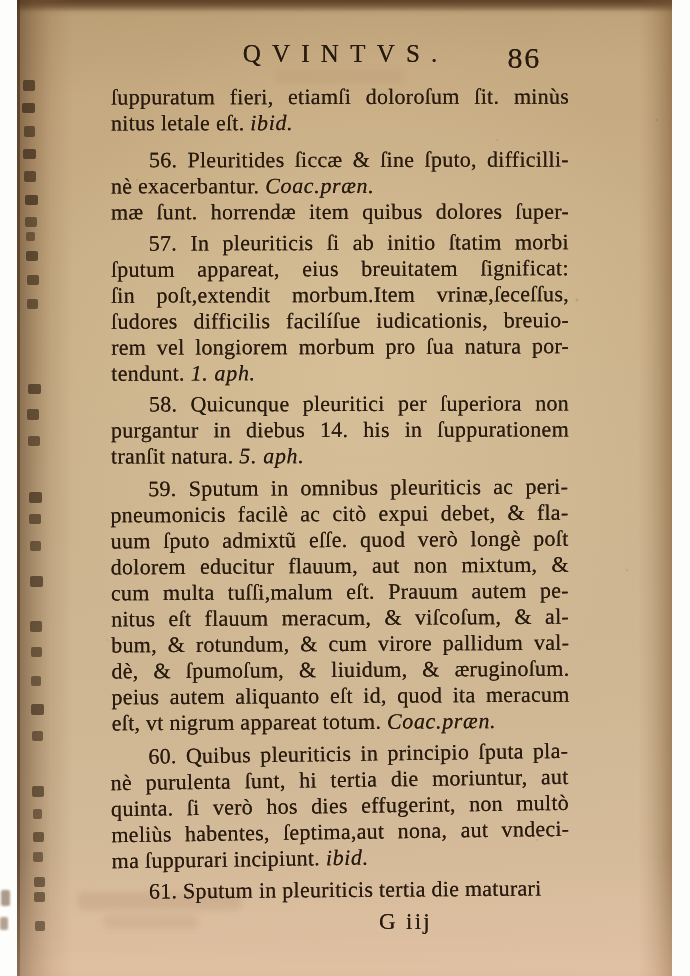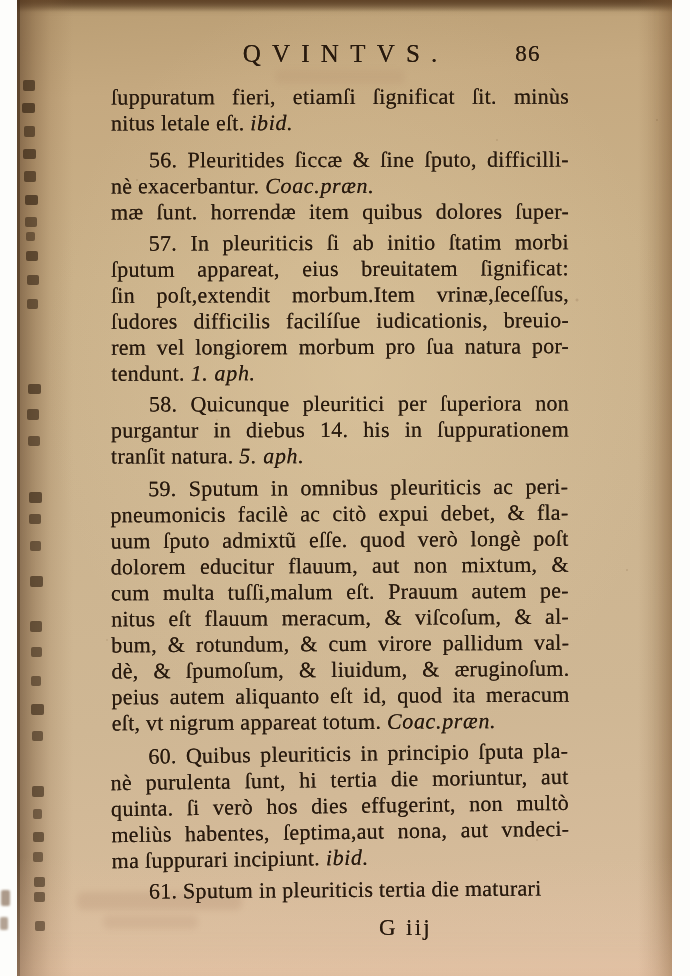--- a/index.html
+++ b/index.html
@@ -115,42 +115,42 @@
     font-size: 25px;
     letter-spacing: 0.45em;
     text-indent: 0.45em;
     font-weight: 400;
     text-shadow: 0 0 0.6px rgba(40,26,14,.95);
   }
   #head-pagenum {
     position: absolute;
     right: 28px;
     top: 1px;
-    font-size: 23px;
+    font-size: 30px;
     letter-spacing: 0.06em;
     text-shadow: 0 0 0.6px rgba(40,26,14,.95);
   }
   #body-text {
     position: relative;
   }
   .para { margin: 0; }
   .tline {
     line-height: 26px;
     font-size: 22px;
     letter-spacing: 0.012em;
     white-space: normal;
     text-align: justify;
     text-align-last: justify;
     text-shadow: 0 0 0.6px rgba(40,26,14,.9);
   }
   .tline.lastline { text-align-last: left; }
   .tline.firstline-indent { padding-left: 38px; }
   .citation { font-style: italic; letter-spacing: 0.03em; }
   #signature-mark {
-    margin-top: 12px;
+    margin-top: 6px;
     padding-left: 268px;
     font-size: 23px;
     letter-spacing: 0.10em;
     text-shadow: 0 0 0.6px rgba(40,26,14,.9);
   }
 </style>
 </head>
 <body>
 
 <div id="scan">
@@ -200,21 +200,21 @@
         <div class="showthrough" style="left: 86px; top: 915px; width: 95px; height: 14px; opacity: 0.13;"></div>
       </div>
 
     <div id="text-block">
       <div id="running-head">
         <div id="head-title">QVINTVS.</div>
         <div id="head-pagenum">86</div>
       </div>
       <div id="body-text">
           <div class="para" style="margin-top: 0px; transform: rotate(-0.1deg);">
-            <div class="tline"><span>ſuppuratum fieri, etiamſi ſignificat ſit. minùs</span></div>
+            <div class="tline"><span>ſuppuratum fieri, etiamſi doloroſum ſit. minùs</span></div>
             <div class="tline lastline"><span>nitus letale eſt. </span><span class="citation">ibid.</span></div>
           </div>
           <div class="para" style="margin-top: 11px; transform: rotate(-0.1deg);">
             <div class="tline firstline-indent"><span>56. Pleuritides ſiccæ &amp; ſine ſputo, difficilli-</span></div>
             <div class="tline lastline"><span>nè exacerbantur. </span><span class="citation">Coac.præn.</span></div>
             <div class="tline"><span>mæ ſunt. horrendæ item quibus dolores ſuper-</span></div>
           </div>
           <div class="para" style="margin-top: 5px; transform: rotate(-0.2deg);">
             <div class="tline firstline-indent"><span>57. In pleuriticis ſi ab initio ſtatim morbi</span></div>
             <div class="tline"><span>ſputum appareat, eius breuitatem ſignificat:</span></div>

